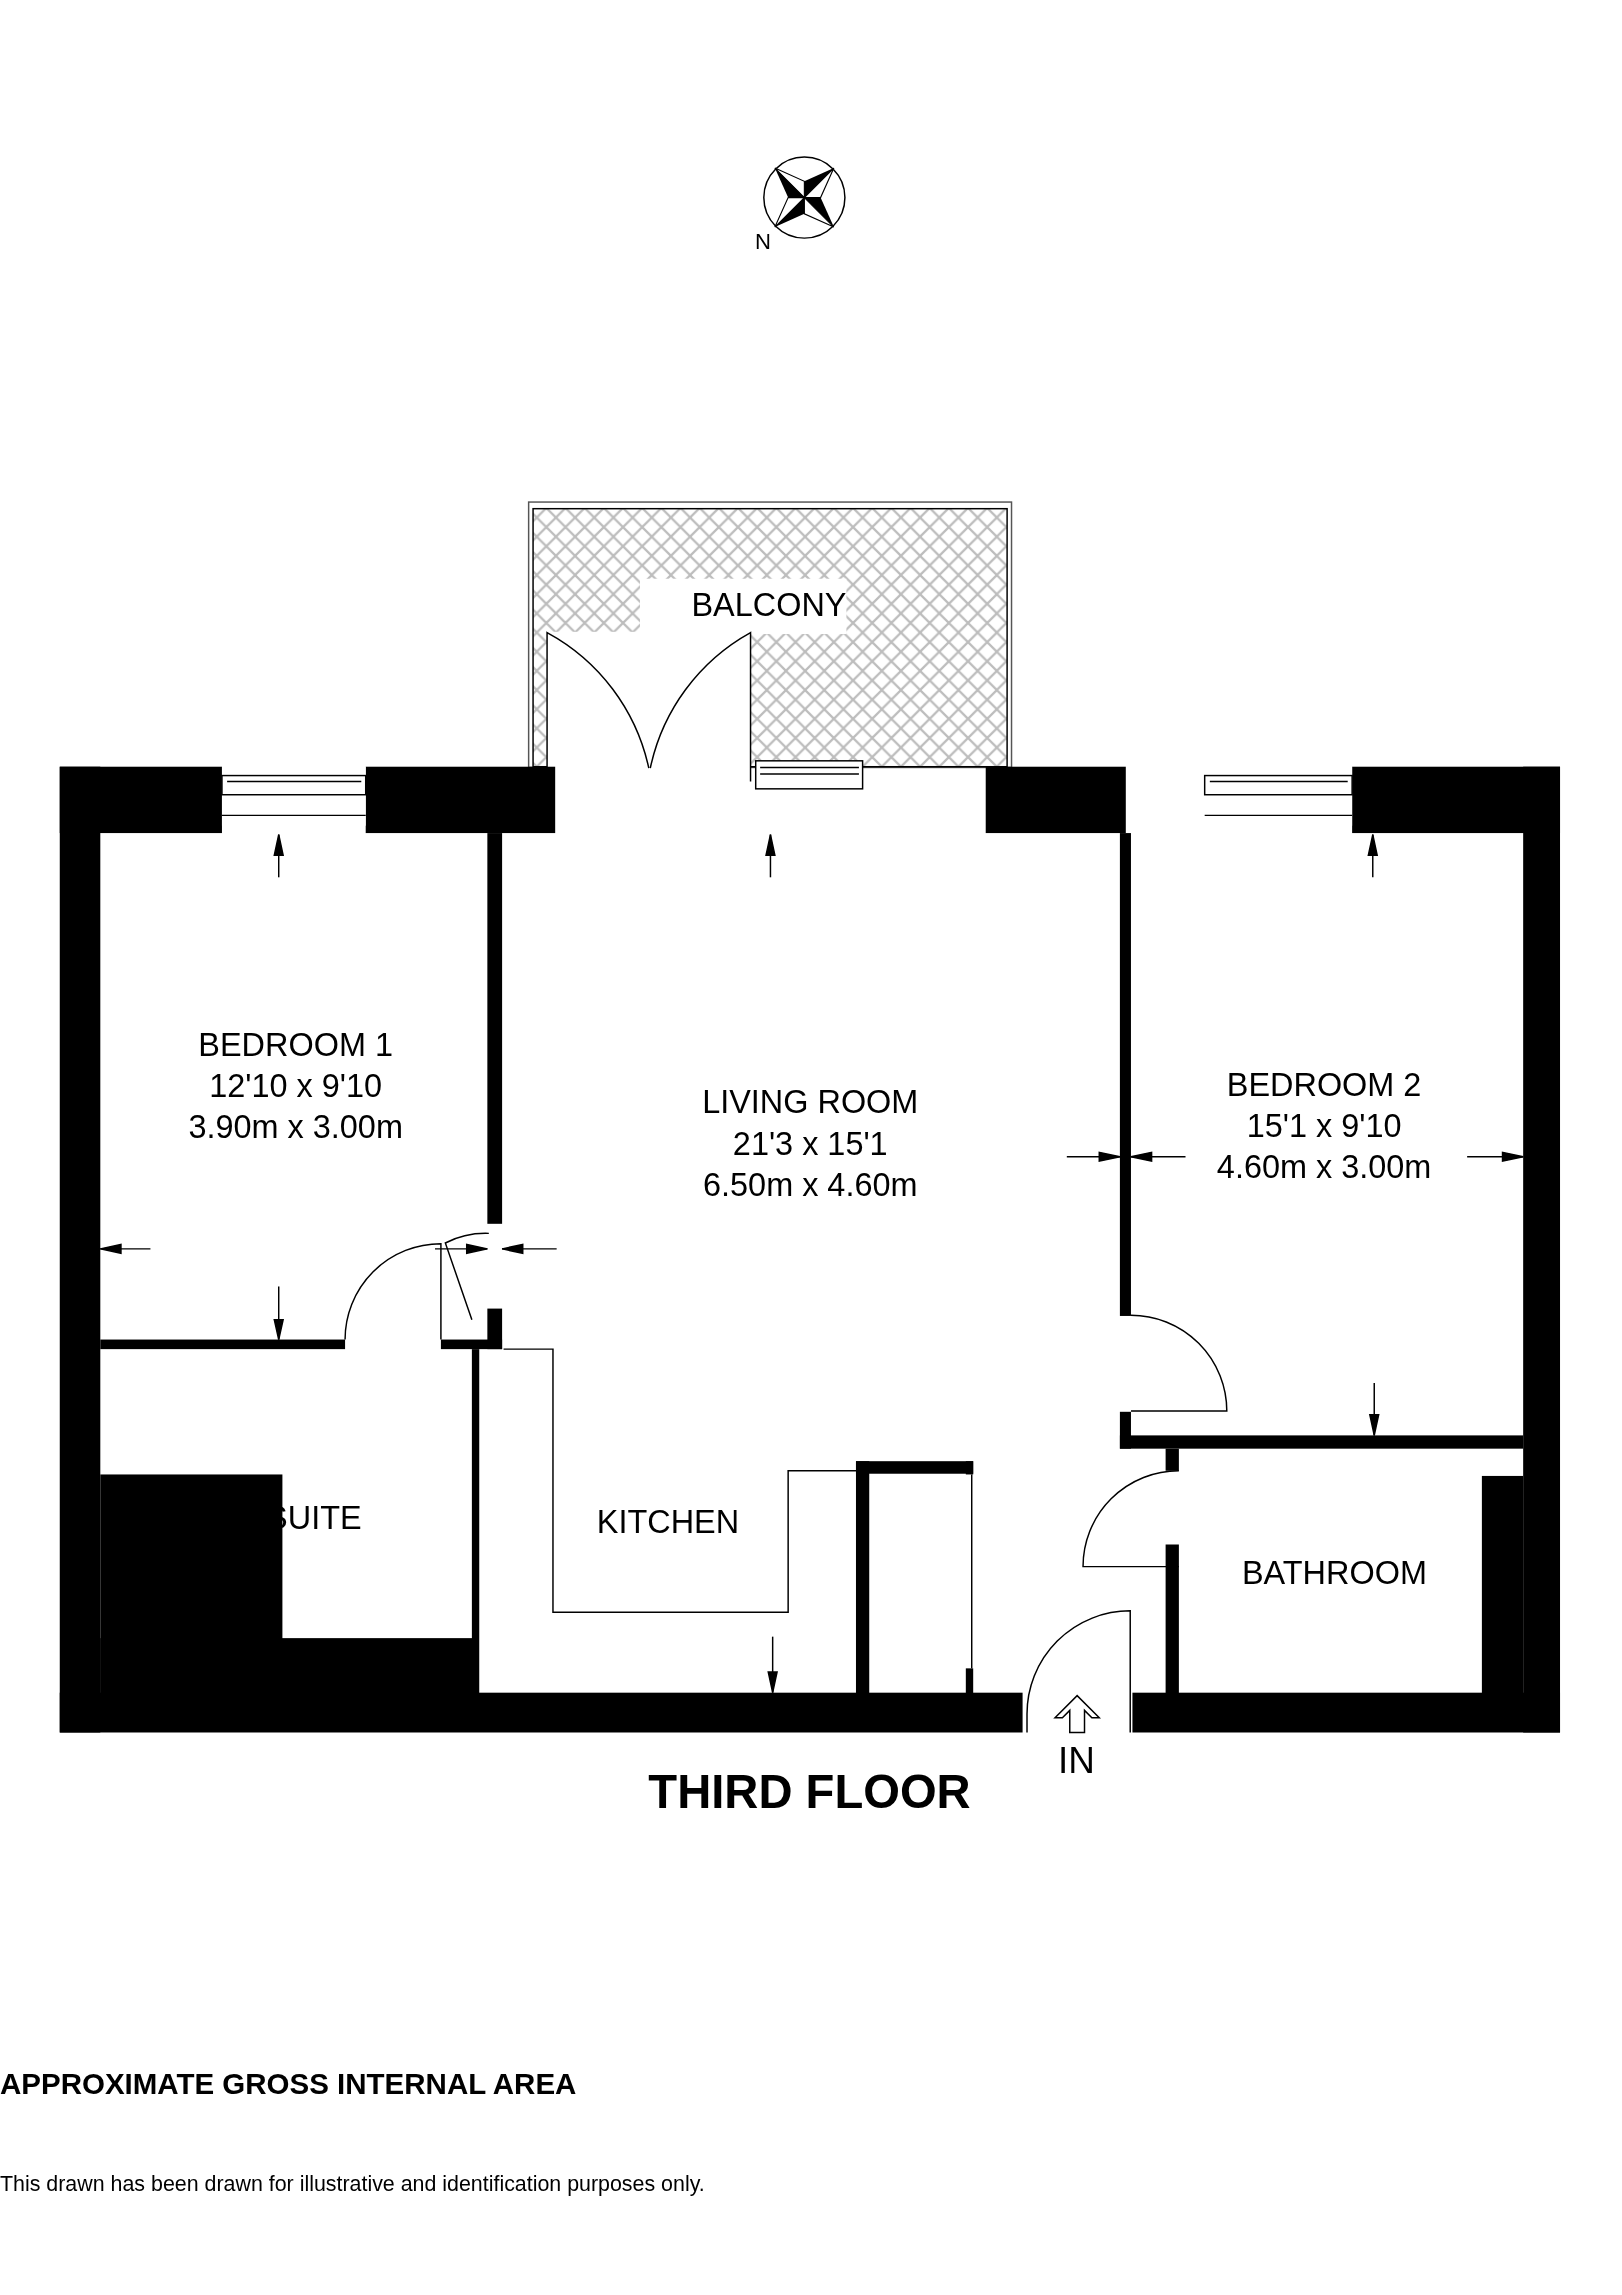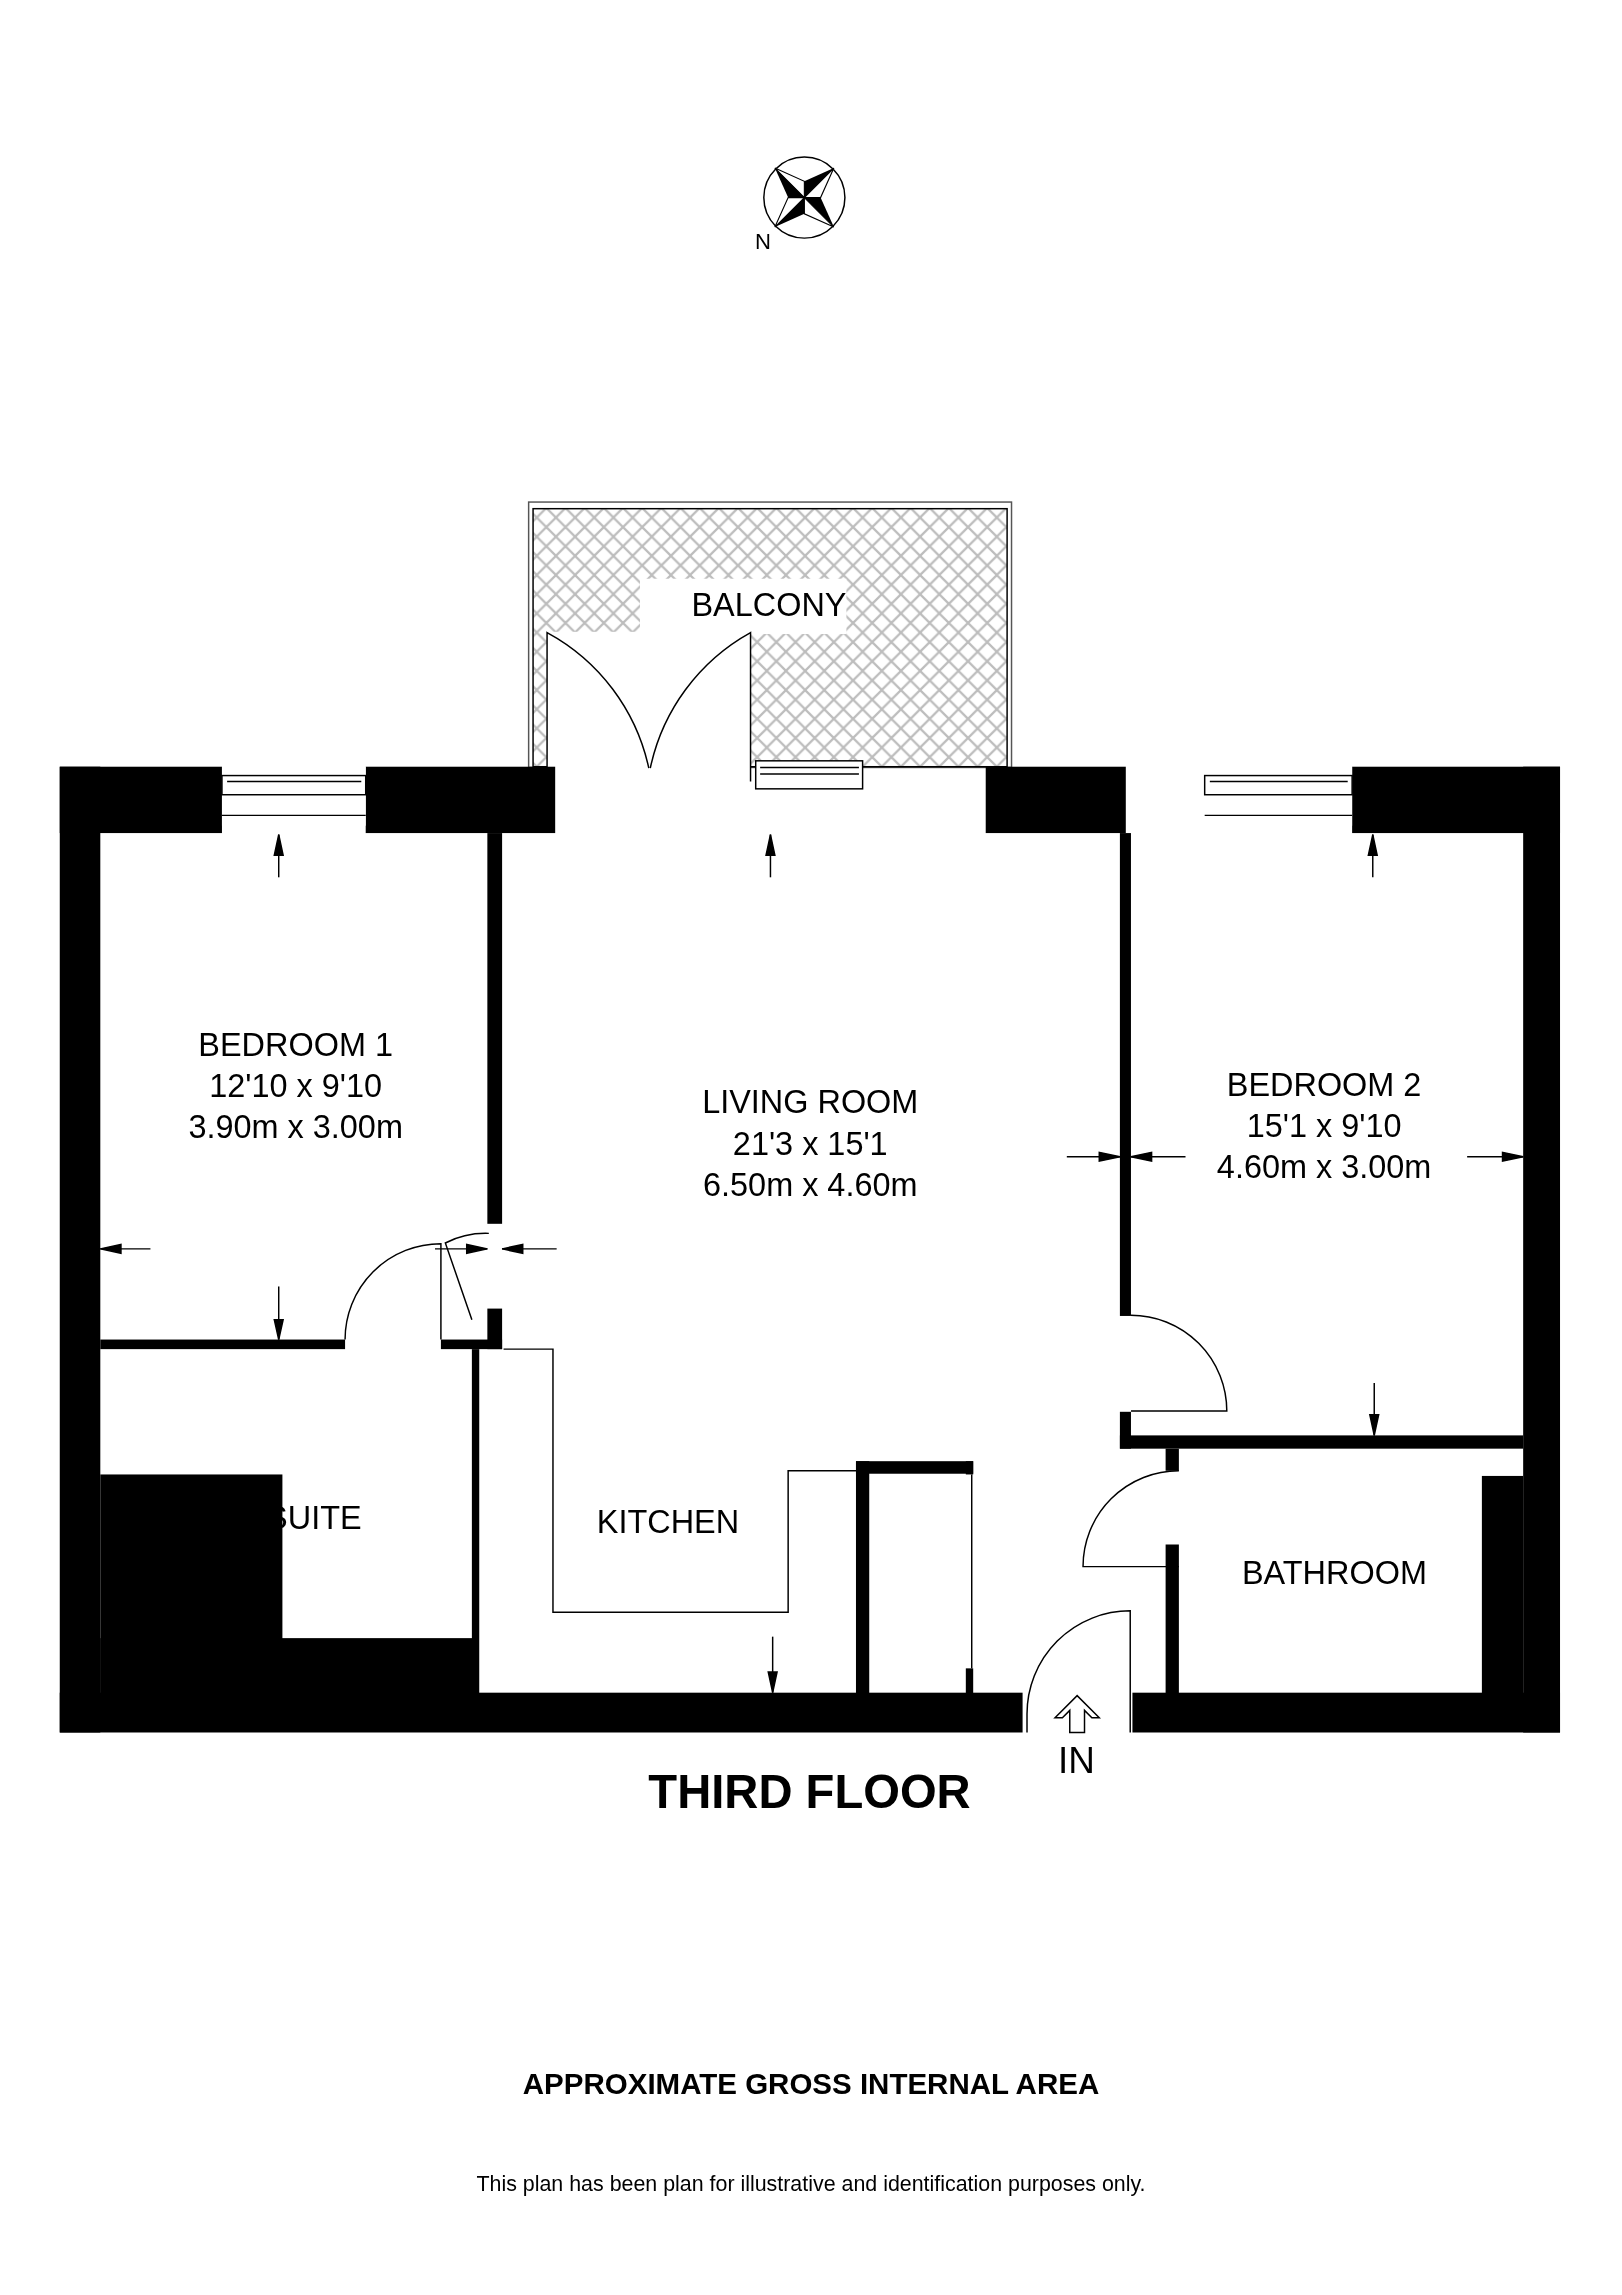--- a/index.html
+++ b/index.html
@@ -5,21 +5,21 @@
   html, body { margin: 0; padding: 0; background: #ffffff; }
   body { width: 1622px; height: 2295px; position: relative; overflow: hidden;
          font-family: "Liberation Sans", sans-serif; color: #000; }
   svg.plan { position: absolute; left: 0; top: 0; width: 1622px; height: 2295px; }
   .room-label { font-family: "Liberation Sans", sans-serif; font-size: 44px; fill: #000; }
   .title { font-family: "Liberation Sans", sans-serif; font-size: 64px; font-weight: bold; fill: #000; }
   .in-label { font-family: "Liberation Sans", sans-serif; font-size: 50px; fill: #000; }
   .compass-n { font-family: "Liberation Sans", sans-serif; font-size: 30px; fill: #000; }
   .wall { fill: #000; }
   .thin { fill: none; stroke: #000; stroke-width: 2; }
-  .footer { position: absolute; left: 0; width: 1622px; text-align: center; }
+  .footer { position: absolute; left: 0; width: 1622px; text-align: left; }
   .area-head { top: 2065px; font-size: 29.5px; font-weight: bold; line-height: 38px; }
   .disclaimer { top: 2172px; font-size: 21.4px; }
 </style>
 </head>
 <body>
 
 <svg class="plan" viewBox="0 0 2200 3113" xmlns="http://www.w3.org/2000/svg">
   <defs>
     <pattern id="hatch" patternUnits="userSpaceOnUse" width="26" height="26">
       <path d="M0,0 L26,26 M26,0 L0,26" stroke="#bdbdbd" stroke-width="3"></path>
@@ -175,14 +175,14 @@
   <text class="room-label" x="906" y="2080" text-anchor="middle">KITCHEN</text>
   <text class="room-label" x="1810" y="2148" text-anchor="middle">BATHROOM</text>
 
   <text class="in-label" x="1460" y="2405" text-anchor="middle">IN</text>
   <text class="title" x="1098" y="2452" text-anchor="middle">THIRD FLOOR</text>
 </svg>
 
 <div class="footer area-head">
   <div>APPROXIMATE GROSS INTERNAL AREA</div>
 </div>
-<div class="footer disclaimer">This plan has been plan for illustrative and identification purposes only.</div>
+<div class="footer disclaimer">This drawn has been drawn for illustrative and identification purposes only.</div>
 
 
 </body></html>

